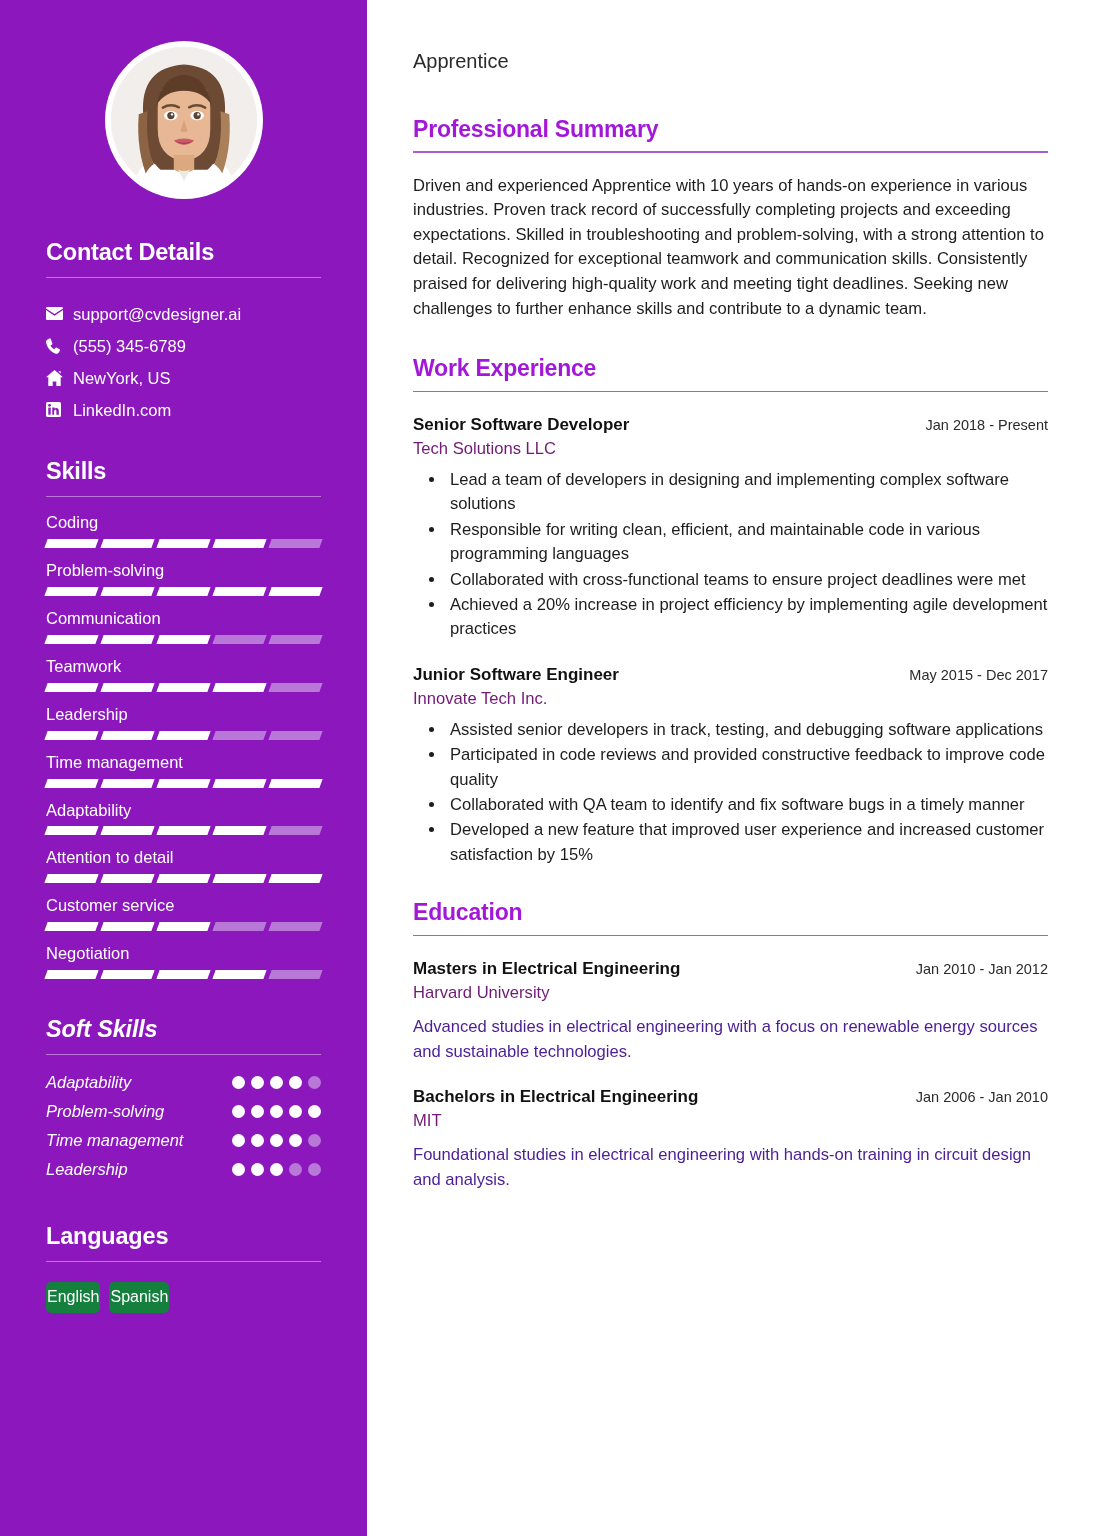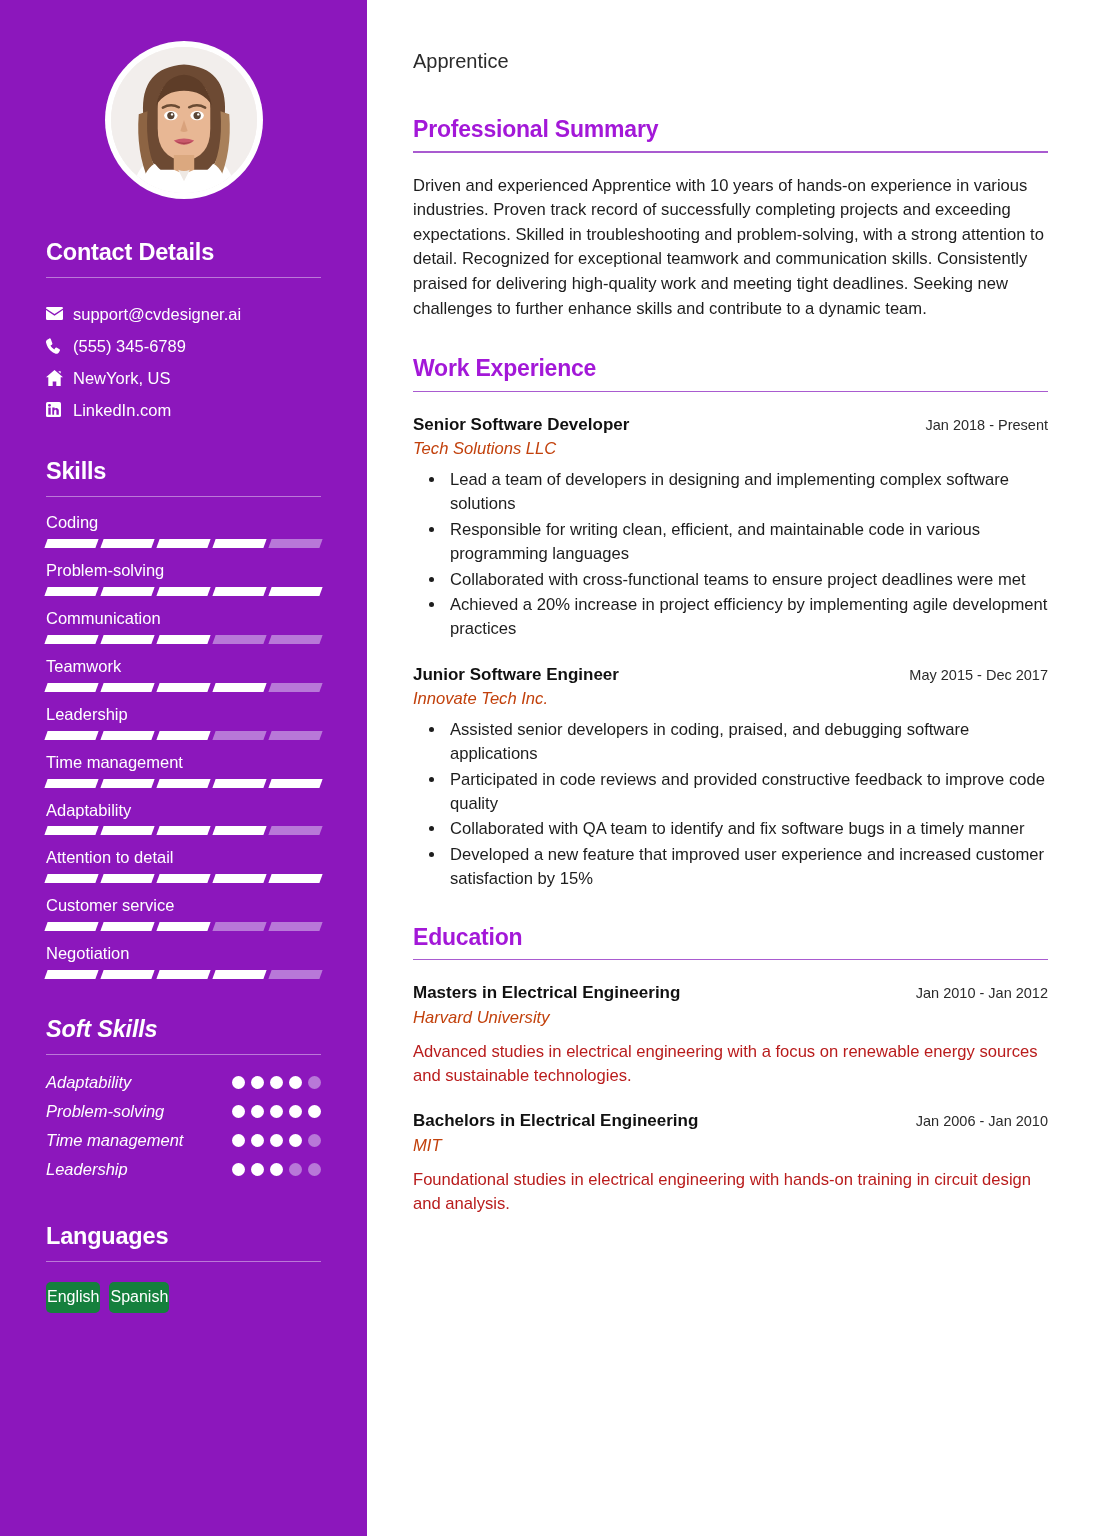--- a/index.html
+++ b/index.html
@@ -216,45 +216,44 @@
     line-height: 1.2;
   }
   .entry-date {
     font-size: 14.5px;
     color: #2b2b2b;
     white-space: nowrap;
     line-height: 1.2;
   }
   .entry-sub {
     font-size: 16.6px;
-    color: #c2410c;
+    color: #701a75;
     margin-top: 4px;
     line-height: 1.25;
-    font-style: italic;
   }
   .bullets {
     margin: 8px 0 0 0;
     padding-left: 33px;
     list-style: disc;
   }
   .bullets li {
     font-size: 16.6px;
     line-height: 1.47;
     color: #1d1d1d;
     margin-bottom: 1px;
     padding-left: 4px;
   }
 
   .sec-edu { margin-top: 32px; }
   .edu-entry { margin-top: 23px; }
   .edu-desc {
     margin-top: 11px;
     font-size: 16.6px;
     line-height: 1.47;
-    color: #b91c1c;
+    color: #4c1d95;
   }
 </style>
 </head>
 <body>
 
 <div class="page">
 
   <aside class="sidebar">
 
     <div class="avatar-wrap">
@@ -528,21 +527,21 @@
               <li>Achieved a 20% increase in project efficiency by implementing agile development practices</li>
             </ul>
           </div>
           <div class="entry">
             <div class="entry-head">
               <span class="entry-title">Junior Software Engineer</span>
               <span class="entry-date">May 2015 - Dec 2017</span>
             </div>
             <div class="entry-sub">Innovate Tech Inc.</div>
             <ul class="bullets">
-              <li>Assisted senior developers in coding, praised, and debugging software applications</li>
+              <li>Assisted senior developers in track, testing, and debugging software applications</li>
               <li>Participated in code reviews and provided constructive feedback to improve code quality</li>
               <li>Collaborated with QA team to identify and fix software bugs in a timely manner</li>
               <li>Developed a new feature that improved user experience and increased customer satisfaction by 15%</li>
             </ul>
           </div>
         </div>
     </section>
 
     <section class="sec-edu">
       <h2 class="main-h">Education</h2>

